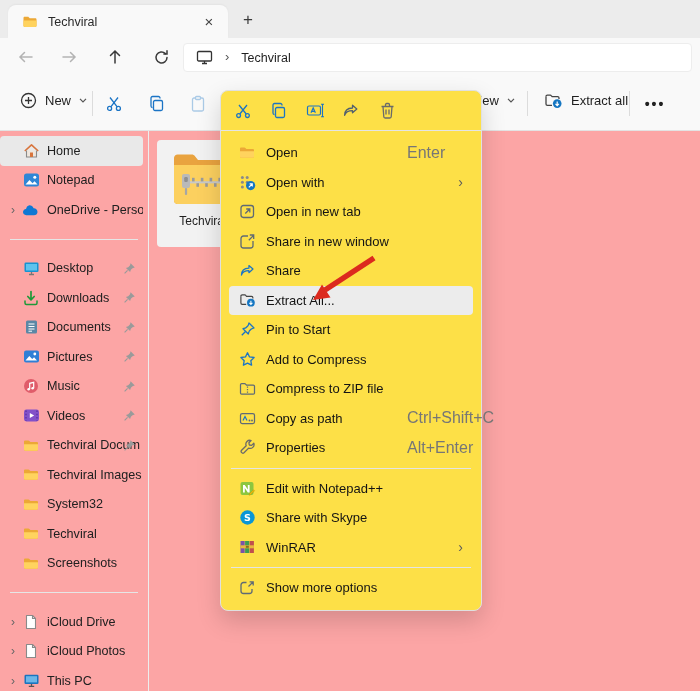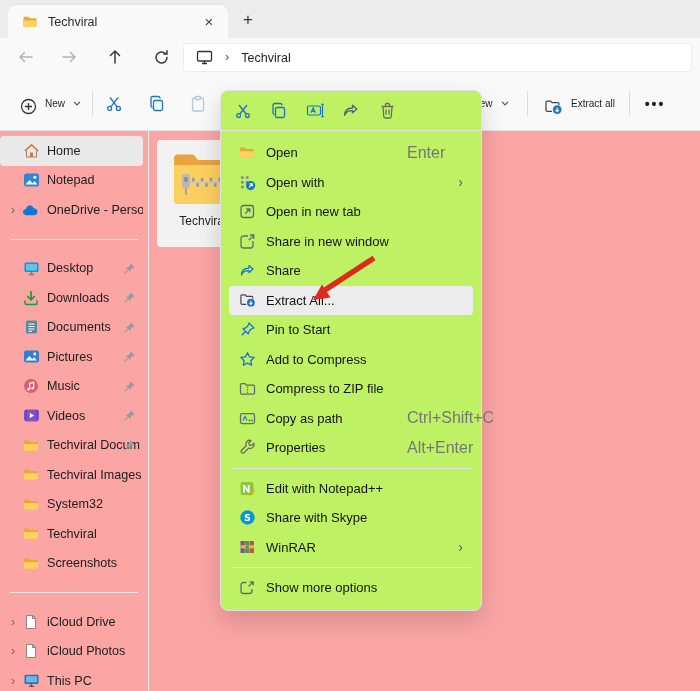--- a/index.html
+++ b/index.html
@@ -28,21 +28,21 @@
   .navbar{position:absolute;left:0;top:38px;width:700px;height:38px;background:#f9f9f9;display:flex;align-items:center;}
   .nav-btn{width:34px;height:30px;display:flex;align-items:center;justify-content:center;border-radius:4px;margin-left:9px}
   .nav-btn.disabled svg{opacity:.38}
   .addrbar{position:absolute;left:183px;top:5px;width:509px;height:29px;background:#ffffff;border:1px solid #ededed;
        border-radius:4px;display:flex;align-items:center;box-sizing:border-box;padding-left:12px}
   .addr-chev{color:#555;font-size:13px;margin:0 12px 2px 12px}
   .addr-text{font-size:12.5px;color:#1f1f1f}
 
   
   .toolbar{position:absolute;left:0;top:76px;width:700px;height:55px;background:#f9f9f9;border-bottom:1px solid #e3e3e3;box-sizing:border-box}
-  .tb-item{position:absolute;top:22px;height:30px;display:flex;align-items:flex-start;border-radius:4px;font-size:10px;color:#1f1f1f}
+  .tb-item{position:absolute;top:9px;height:30px;display:flex;align-items:center;border-radius:4px;font-size:13px;color:#1f1f1f}
   .tb-sep{position:absolute;top:15px;width:1px;height:25px;background:#dcdcdc}
   .tb-label{margin-left:8px}
   .chev-down{margin-left:7px;display:inline-flex}
   .tb-icon-btn{position:absolute;top:13px;width:30px;height:30px;display:flex;align-items:center;justify-content:center;border-radius:4px}
   .dots{font-size:14px;letter-spacing:2px;color:#222;font-weight:bold}
 
   
   .content{position:absolute;left:0;top:131px;width:700px;height:560px;background:#fca5a5}
   .v-sep{position:absolute;left:148px;top:0;width:1px;height:560px;background:#ededed}
 
@@ -56,21 +56,21 @@
   .side-pin{position:absolute;right:7px;top:8px}
   .side-sep{height:1px;background:#e6e6e6;margin:14px 10px}
 
   
   .tile{position:absolute;left:157px;top:9px;width:92px;height:107px;background:#f2f2f2;border-radius:4px;
         display:flex;flex-direction:column;align-items:center}
   .tile .ic{margin-top:8px}
   .tile-label{font-size:12px;color:#1f1f1f;margin-top:4px;white-space:nowrap}
 
   
-  .cmenu{position:absolute;left:220px;top:90px;width:262px;background:#bef264;border:1px solid #e0e0e0;
+  .cmenu{position:absolute;left:220px;top:90px;width:262px;background:#fde047;border:1px solid #e0e0e0;
         border-radius:8px;box-shadow:0 10px 24px rgba(0,0,0,.16);z-index:50;box-sizing:border-box;padding-bottom:5px}
   .quick{display:flex;align-items:center;height:39px;padding-left:8px}
   .qbtn{width:28px;height:28px;margin-right:8px;display:flex;align-items:center;justify-content:center;border-radius:4px}
   .menu-hr{height:1px;background:#e4e4e4}
   .menu-items{padding:7px 8px 2px}
   .menu-item{height:29.5px;display:flex;align-items:center;border-radius:4px;padding:0 4px 0 10px;position:relative;box-sizing:border-box}
   .menu-item.hl{background:#ececec}
   .mi-icon{width:17px;margin-right:10px}
   .mi-label{font-size:13px;color:#141414;white-space:nowrap}
   .mi-shortcut{position:absolute;left:178px;font-size:16px;color:#767676}

